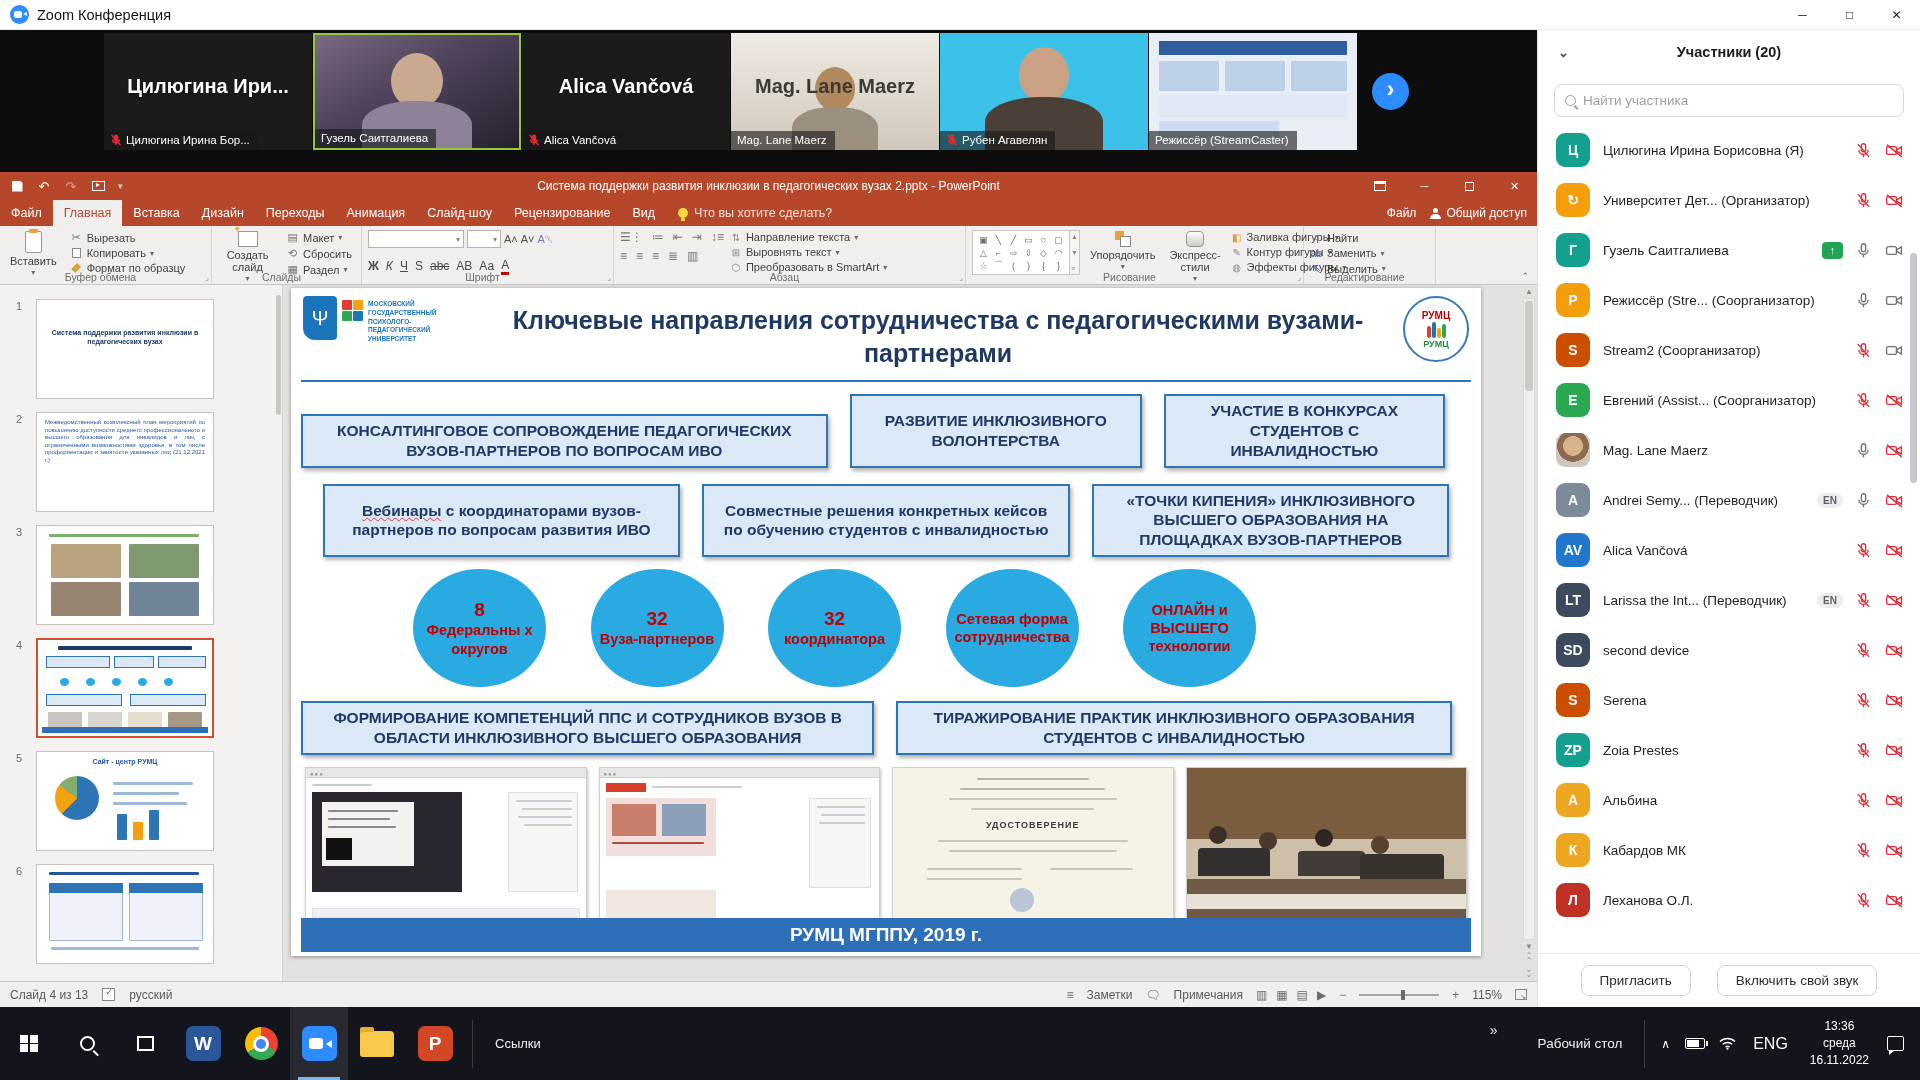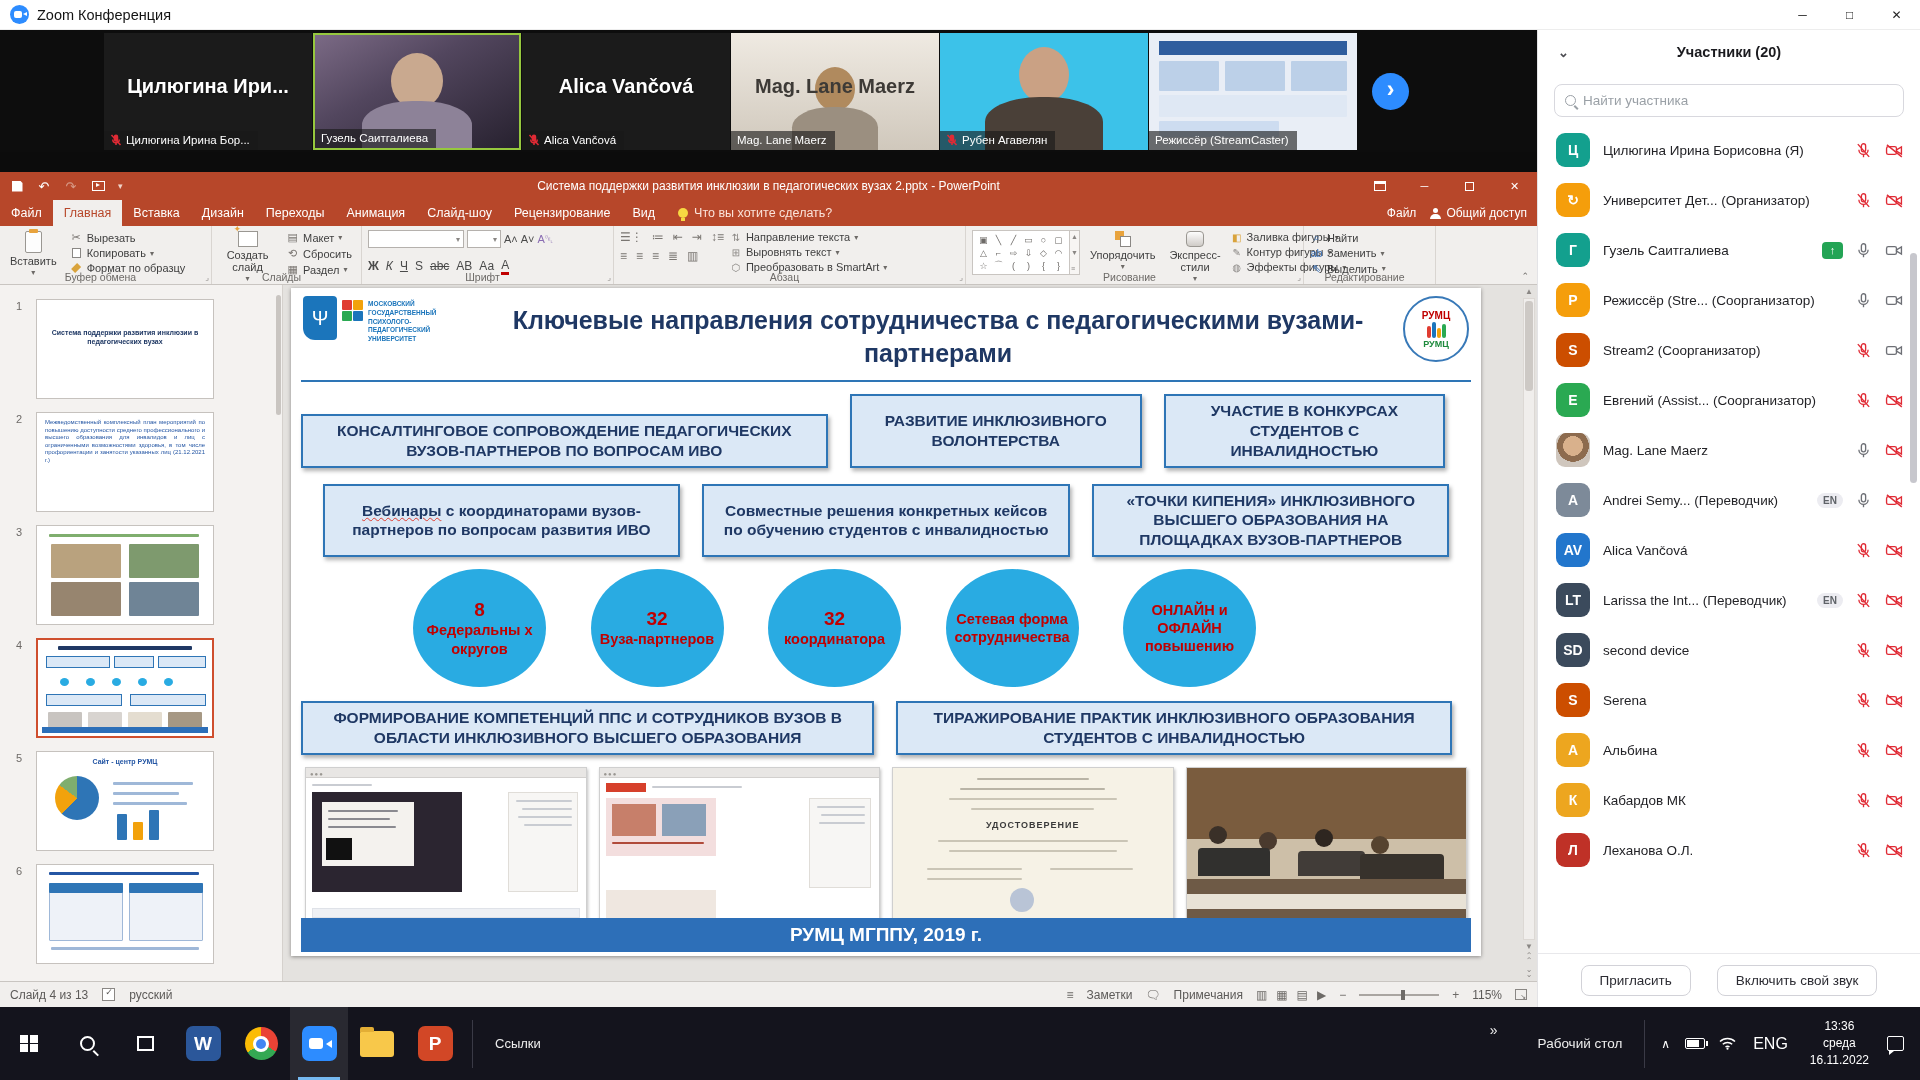--- a/index.html
+++ b/index.html
@@ -679,21 +679,21 @@
                 <span>Вуза-партнеров</span>
               </div>
               <div class="s-circle">
                 <span class="v">32</span>
                 <span>координатора</span>
               </div>
               <div class="s-circle">
                 <span>Сетевая форма сотрудничества</span>
               </div>
               <div class="s-circle">
-                <span>ОНЛАЙН и ОФЛАЙН повышению</span>
+                <span>ОНЛАЙН и ВЫСШЕГО технологии</span>
               </div>
             </div>
           <div class="s-row" id="s-row3" style="padding-top:14px">
               <div class="s-box" style="flex: 0 0 49%;">ФОРМИРОВАНИЕ КОМПЕТЕНЦИЙ ППС И СОТРУДНИКОВ ВУЗОВ В ОБЛАСТИ ИНКЛЮЗИВНОГО ВЫСШЕГО ОБРАЗОВАНИЯ</div>
               <div class="s-box" style="flex: 0 0 47.5%;">ТИРАЖИРОВАНИЕ  ПРАКТИК ИНКЛЮЗИВНОГО ОБРАЗОВАНИЯ СТУДЕНТОВ С ИНВАЛИДНОСТЬЮ</div>
             </div>
           <div class="s-images" id="s-images">
               <div class="s-img">
                 <span class="br-bar"></span>
                 <span class="br-dots">●●●</span>
@@ -1093,20 +1093,45 @@
                 <g fill="none" stroke="#e02b35" stroke-width="1.9">
                   <rect x="2.5" y="6.5" width="14" height="11" rx="2.5"></rect>
                   <path d="M16.5 11l7-4v10l-7-4z"></path>
                 </g>
                 <line x1="3" y1="4" x2="24" y2="21" stroke="#e02b35" stroke-width="2"></line>
               </svg>
             </span>
           </span>
         </div>
         <div class="p-row">
+          <span class="avatar" style="background:#13a08e">ZP</span>
+          <span class="p-name">Zoia Prestes</span>
+          <span class="p-icons">
+            <span class="micam">
+              <svg width="17" height="17" viewBox="0 0 24 24">
+                <g fill="none" stroke="#e02b35" stroke-width="1.9">
+                  <rect x="9" y="2.5" width="6" height="11.5" rx="3"></rect>
+                  <path d="M5.5 11a6.5 6.5 0 0 0 13 0"></path>
+                  <line x1="12" y1="17.5" x2="12" y2="21.5"></line>
+                </g>
+                <line x1="4" y1="3" x2="20" y2="21" stroke="#e02b35" stroke-width="2"></line>
+              </svg>
+            </span>
+            <span class="micam">
+              <svg width="20" height="17" viewBox="0 0 26 24">
+                <g fill="none" stroke="#e02b35" stroke-width="1.9">
+                  <rect x="2.5" y="6.5" width="14" height="11" rx="2.5"></rect>
+                  <path d="M16.5 11l7-4v10l-7-4z"></path>
+                </g>
+                <line x1="3" y1="4" x2="24" y2="21" stroke="#e02b35" stroke-width="2"></line>
+              </svg>
+            </span>
+          </span>
+        </div>
+        <div class="p-row">
           <span class="avatar" style="background:#eda61f">А</span>
           <span class="p-name">Альбина</span>
           <span class="p-icons">
             <span class="micam">
               <svg width="17" height="17" viewBox="0 0 24 24">
                 <g fill="none" stroke="#e02b35" stroke-width="1.9">
                   <rect x="9" y="2.5" width="6" height="11.5" rx="3"></rect>
                   <path d="M5.5 11a6.5 6.5 0 0 0 13 0"></path>
                   <line x1="12" y1="17.5" x2="12" y2="21.5"></line>
                 </g>

